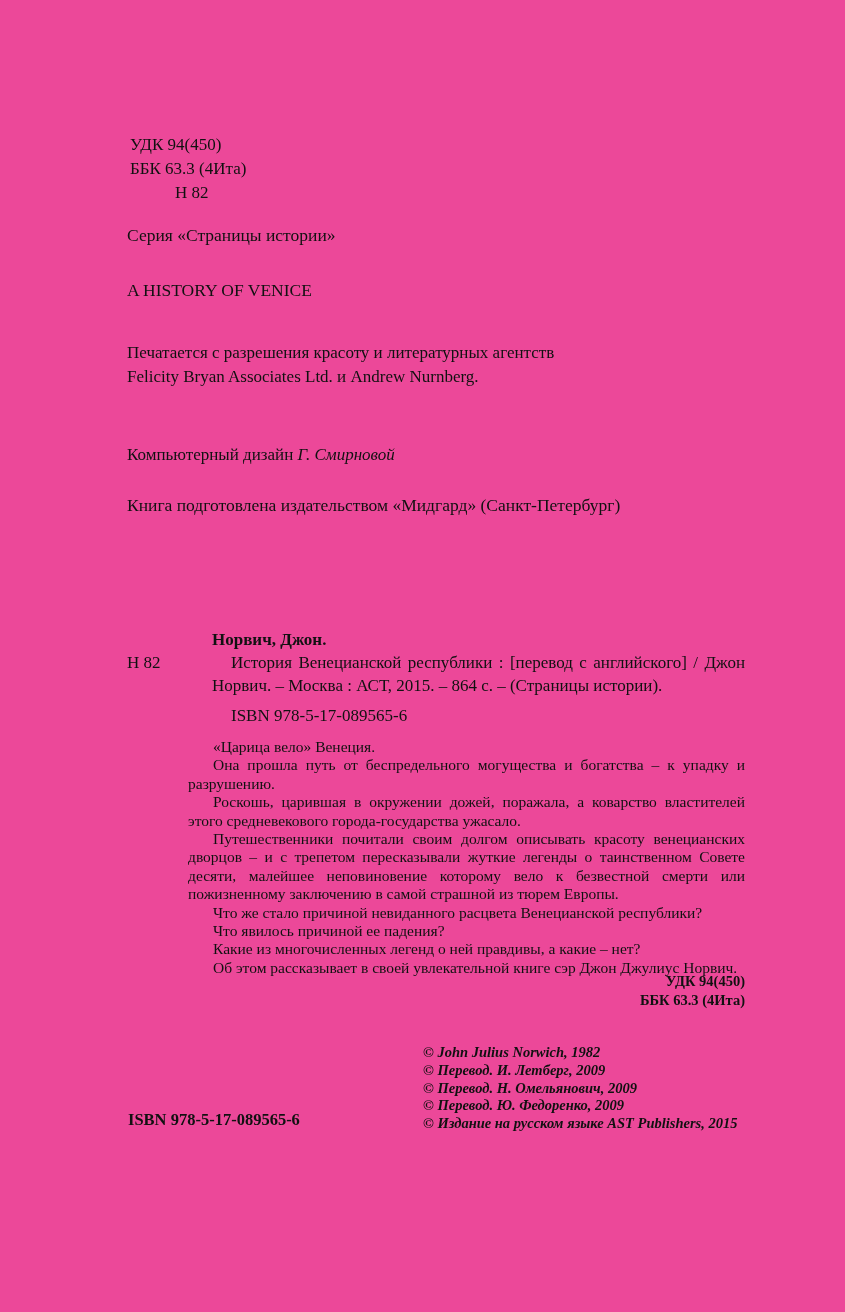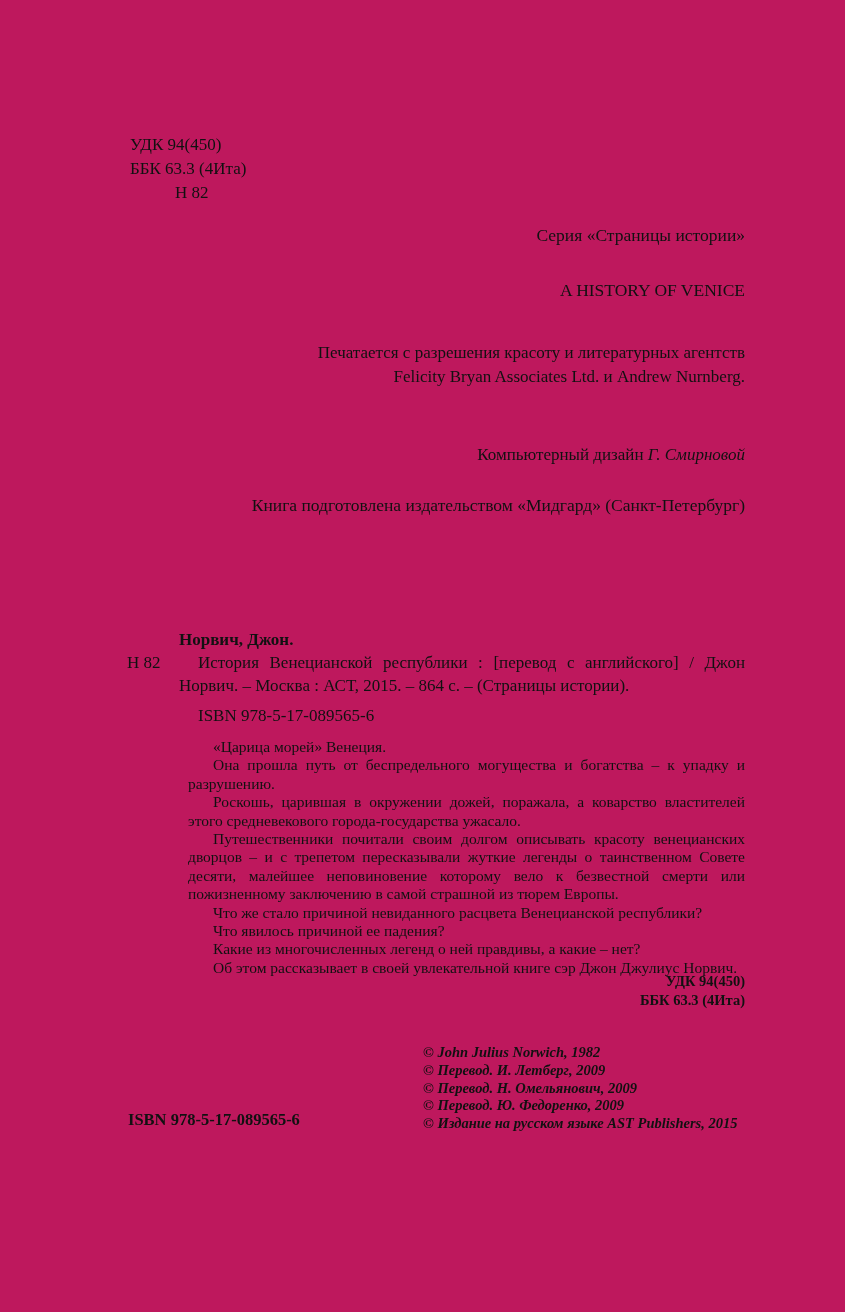--- a/index.html
+++ b/index.html
@@ -4,42 +4,42 @@
 <style>
   html, body {
     margin: 0;
     padding: 0;
     background: #ffffff;
   }
   .page {
     position: relative;
     width: 845px;
     height: 1312px;
-    background: #be185d;
+    background: #ec4899;
     color: #111111;
     font-family: "Liberation Serif", "DejaVu Serif", serif;
     overflow: hidden;
   }
   .abs { position: absolute; }
 
   
   .top-codes {
     left: 130px;
     top: 133px;
     font-size: 17px;
     line-height: 24px;
     white-space: nowrap;
   }
   .top-codes .author-sign { padding-left: 45px; }
 
   
   .centered {
     left: 127px;
     width: 618px;
-    text-align: right;
+    text-align: left;
   }
   .series-line   { top: 225px; font-size: 17.5px; }
   .original-blk  { top: 279px; font-size: 17.5px; line-height: 23px; }
   .permission    { top: 341px; font-size: 17px;   line-height: 24px; }
   .translation   { top: 403px; font-size: 17px; }
   .design-line   { top: 445px; font-size: 17px; }
   .prepared-line { top: 495px; font-size: 17.5px; }
 
   
   .catalog-card {
@@ -48,21 +48,21 @@
     width: 618px;
     font-size: 17px;
     line-height: 23px;
   }
   .card-sign {
     position: absolute;
     left: 0;
     top: 23px;
     white-space: nowrap;
   }
-  .card-body { margin-left: 52px; }
+  .card-body { margin-left: 85px; }
   .card-author { font-weight: bold; }
   .card-entry {
     margin: 0;
     text-indent: 19px;
     text-align: justify;
   }
   .card-isbn {
     margin-top: 7px;
     text-indent: 19px;
   }
@@ -142,21 +142,21 @@
   <div class="abs catalog-card">
     <div class="card-sign">Н 82</div>
     <div class="card-body">
       <div class="card-author">Норвич, Джон.</div>
       <p class="card-entry">История Венецианской республики : [перевод с английского] / Джон Норвич. – Москва : АСТ, 2015. – 864 с. – (Страницы истории).</p>
       <div class="card-isbn">ISBN 978-5-17-089565-6</div>
     </div>
   </div>
 
   <div class="abs annotation">
-    <p>«Царица морей» Венеция.</p>
+    <p>«Царица вело» Венеция.</p>
     <p>Она прошла путь от беспредельного могущества и богатства – к упадку и разрушению.</p>
     <p>Роскошь, царившая в окружении дожей, поражала, а коварство властителей этого средневекового города-государства ужасало.</p>
     <p>Путешественники почитали своим долгом описывать красоту венецианских дворцов – и с трепетом пересказывали жуткие легенды о таинственном Совете десяти, малейшее неповиновение которому вело к безвестной смерти или пожизненному заключению в самой страшной из тюрем Европы.</p>
     <p>Что же стало причиной невиданного расцвета Венецианской республики?</p>
     <p>Что явилось причиной ее падения?</p>
     <p>Какие из многочисленных легенд о ней правдивы, а какие – нет?</p>
     <p>Об этом рассказывает в своей увлекательной книге сэр Джон Джулиус Норвич.</p>
   </div>
 
   <div class="abs bottom-codes">

